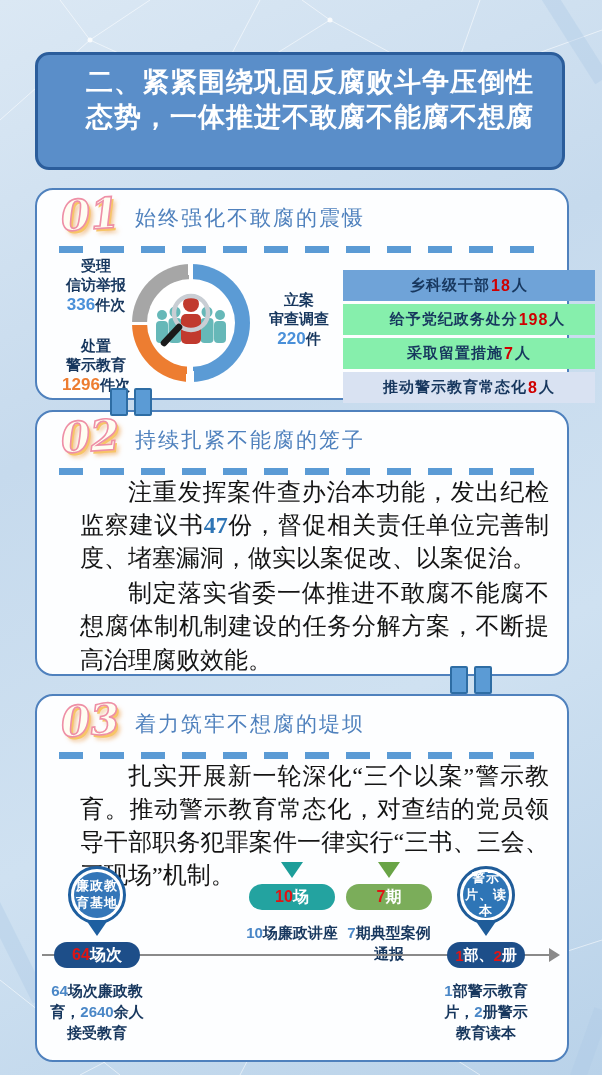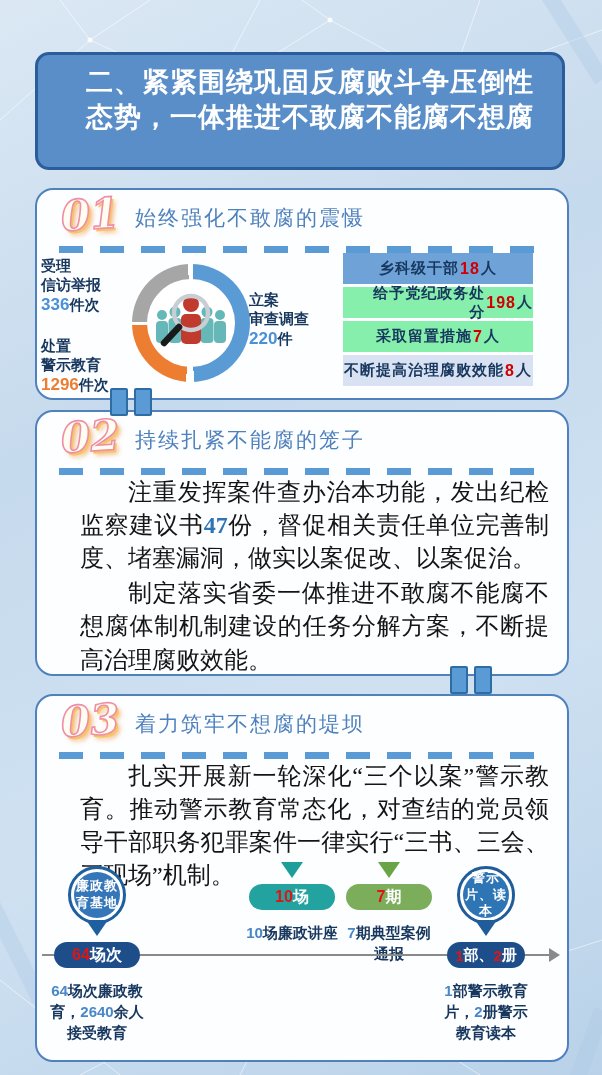--- a/index.html
+++ b/index.html
@@ -24,28 +24,28 @@
     text-shadow:2px 3px 0 #f7c568,4px 5px 4px rgba(233,150,60,.55);transform:rotate(-4deg);}
   .sec-title{position:absolute;left:98px;top:14px;font-size:21px;color:#4f81bd;letter-spacing:2px;}
   .dashline{position:absolute;left:22px;right:22px;top:56px;height:7px;
     background:repeating-linear-gradient(90deg,#5b9bd5 0 24px,transparent 24px 41px);}
   
   .donut{position:absolute;left:95px;top:74px;width:118px;height:118px;border-radius:50%;
     background:conic-gradient(#fff 0 2deg,#5b9bd5 2deg 177deg,#fff 177deg 185deg,
       #ed7d31 185deg 268deg,#fff 268deg 271deg,#a6a6a6 271deg 357deg,#fff 357deg 360deg);}
   .donut-hole{position:absolute;inset:15px;border-radius:50%;background:#fff;
     display:flex;align-items:center;justify-content:center;}
-  .dlabel{position:absolute;text-align:left;color:#17375e;font-weight:bold;
+  .dlabel{position:absolute;text-align:center;color:#17375e;font-weight:bold;
     font-size:15px;line-height:1.28;}
   .dl-1{left:4px;top:66px;width:110px;}
   .dl-2{left:4px;top:146px;width:110px;}
   .dl-3{left:212px;top:100px;width:100px;}
   .nblue{color:#4a90d9;font-size:17px;}
   .norange{color:#ed7d31;font-size:17px;}
-  .stats{position:absolute;left:306px;top:63px;width:190px;text-align:right;}
+  .stats{position:absolute;left:306px;top:80px;width:252px;}
   .stat-row{height:31px;margin-bottom:3px;display:flex;align-items:center;justify-content:center;
     font-weight:bold;font-size:15px;color:#17375e;letter-spacing:1px;}
   .stat-row:nth-child(1){background:#6fa3d8;}
   .stat-row:nth-child(2){background:#86efac;padding-left:17px;}
   .stat-row:nth-child(3){background:#86efac;}
   .stat-row:nth-child(4){background:#d9e2f2;}
   .stat-num{color:#d00000;font-size:16px;margin:0 1px;}
   
   .connector{position:absolute;display:flex;gap:6px;z-index:5;}
   .connector .sq{width:14px;height:24px;background:#5b9bd5;border:2px solid #2e6da4;border-radius:2px;}
@@ -165,21 +165,21 @@
         <span>给予党纪政务处分</span>
           <span class="stat-num">198</span>
           <span>人</span>
       </div>
       <div class="stat-row">
         <span>采取留置措施</span>
           <span class="stat-num">7</span>
           <span>人</span>
       </div>
       <div class="stat-row">
-        <span>不断提高治理腐败效能</span>
+        <span>推动警示教育常态化</span>
           <span class="stat-num">8</span>
           <span>人</span>
       </div>
     </div>
   </div>
 
   <div class="connector" id="conn1">
     <div class="sq"></div>
     <div class="sq"></div>
   </div>

